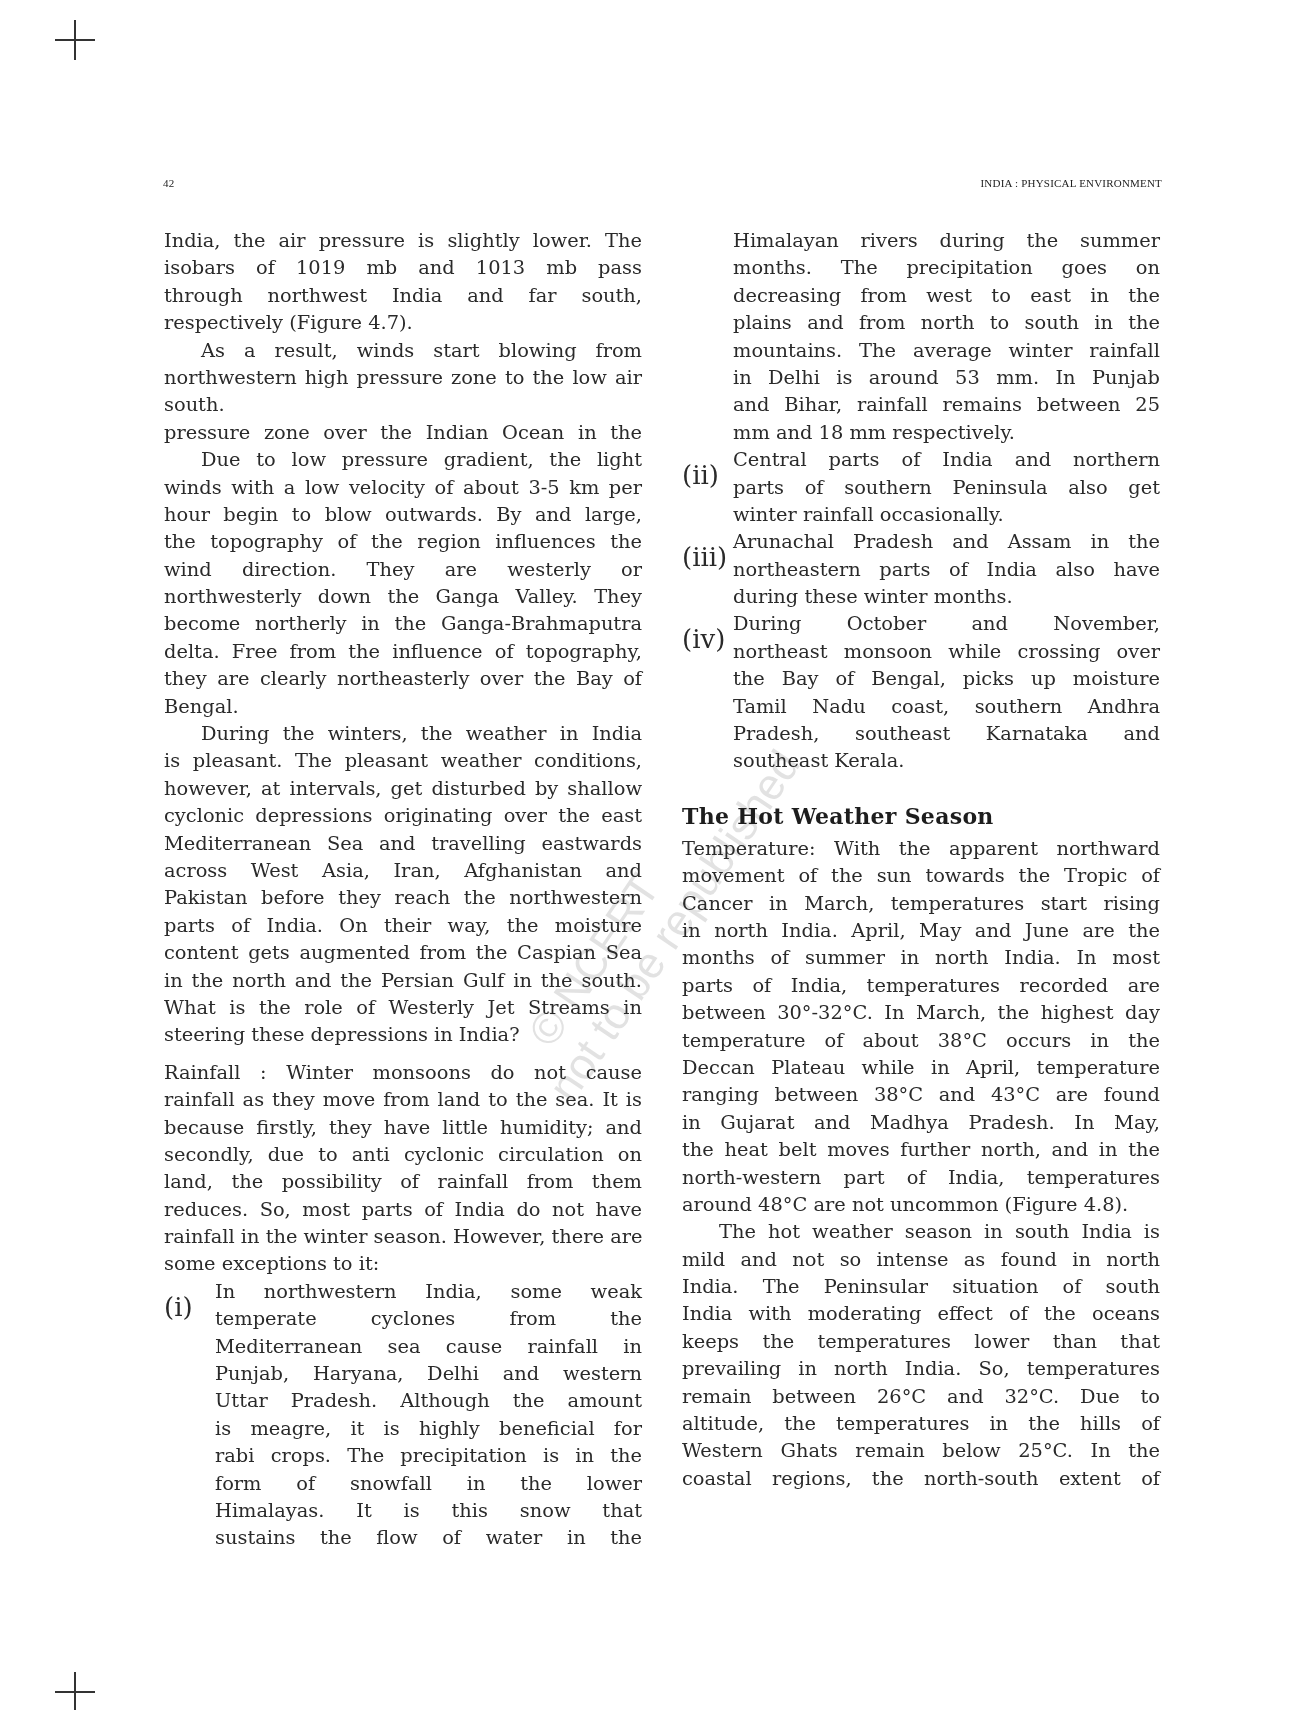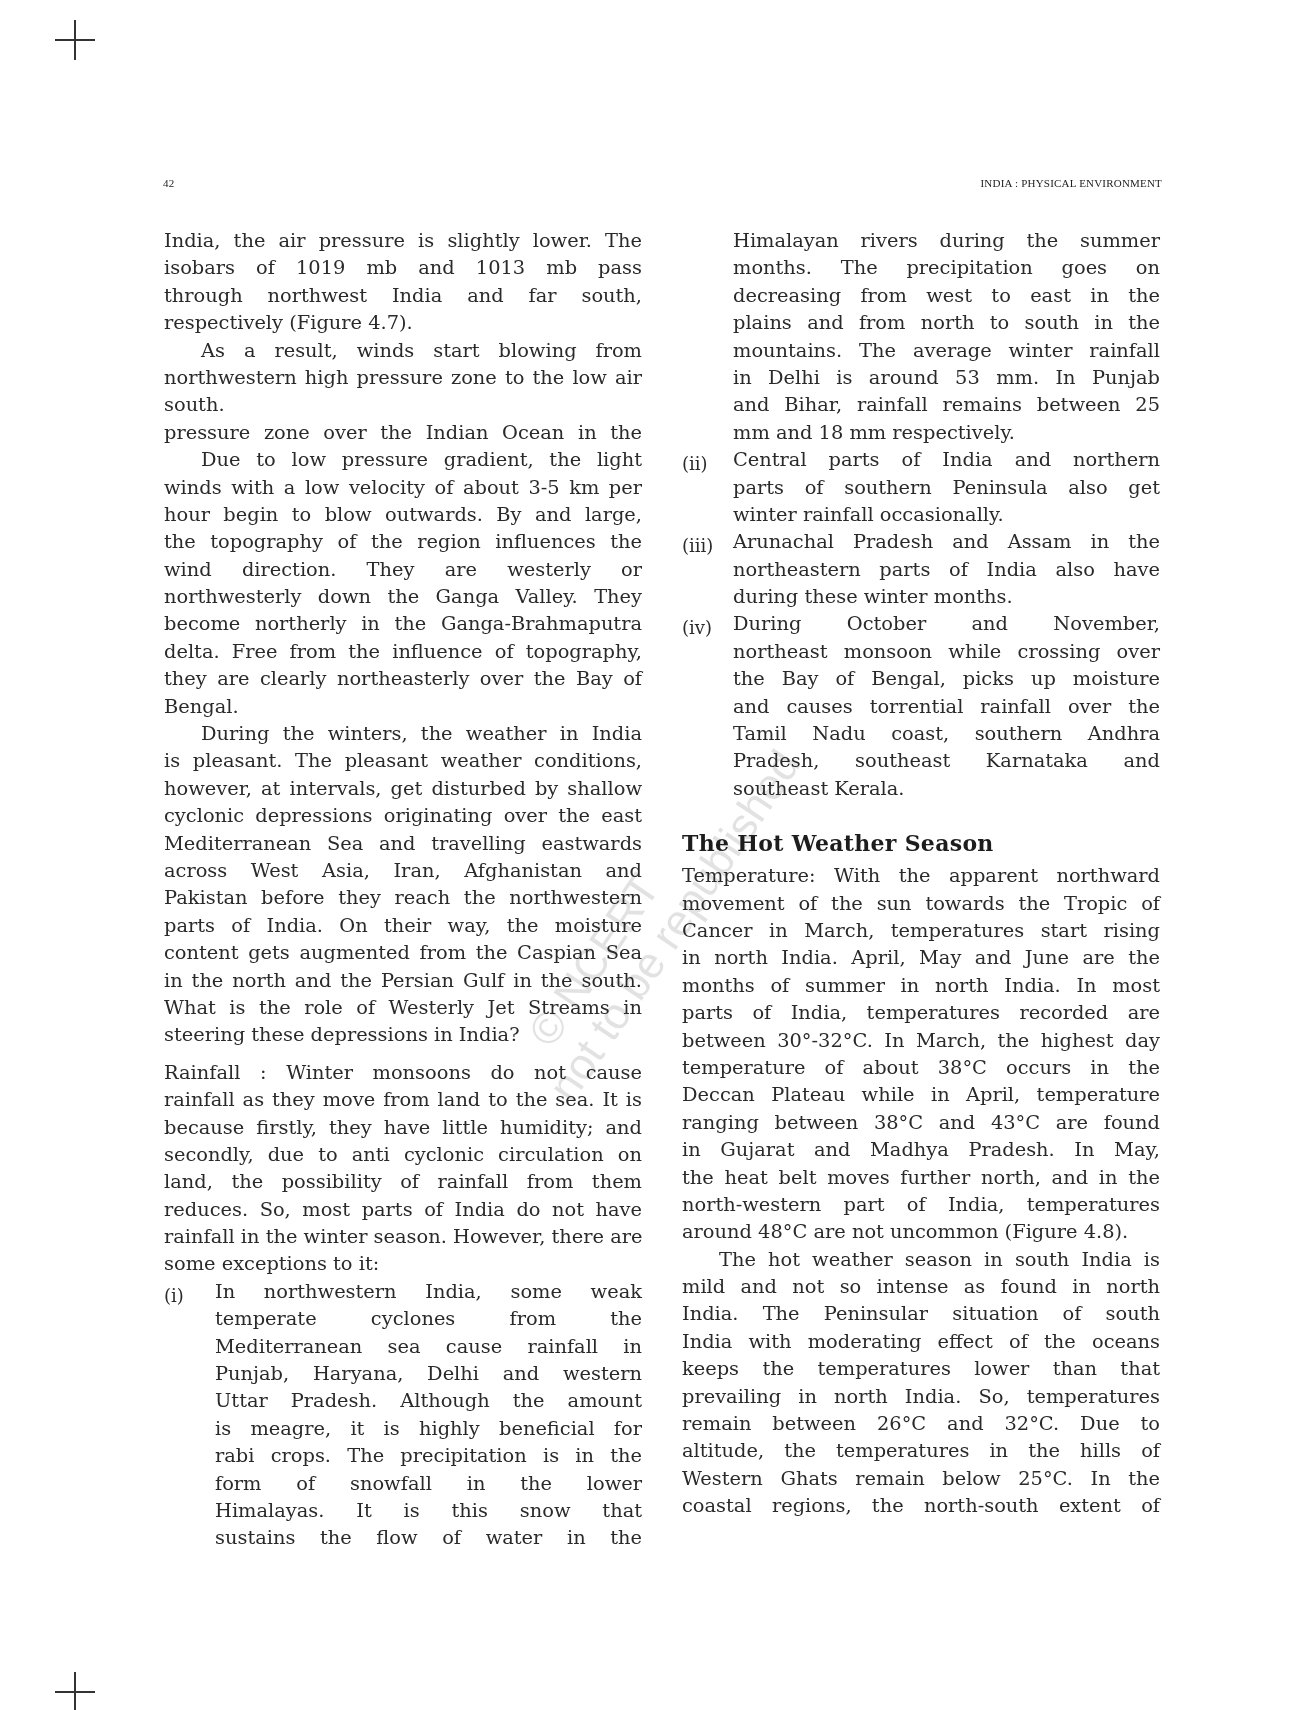--- a/index.html
+++ b/index.html
@@ -74,22 +74,22 @@
     }
     .indent { padding-left: 37px; }
 
     .list-item {
       position: relative;
       padding-left: 51px;
     }
     .list-marker {
       position: absolute;
       left: 0;
-      top: 4px;
-      font-size: 18px;
+      top: 16px;
+      font-size: 26px;
     }
 
     .gap { height: 10px; }
     .gap-large { height: 28px; }
 
     .section-heading {
       font-family: "DejaVu Serif", serif;
       font-weight: bold;
       font-size: 22px;
       line-height: 27px;
@@ -249,21 +249,20 @@
         <span class="line">northeastern parts of India also have</span>
         <span class="line last">during these winter months.</span>
       </div>
   </div>
   <div class="list-item">
     <span class="list-marker">(iv)</span>
     <div>
         <span class="line">During October and November,</span>
         <span class="line">northeast monsoon while crossing over</span>
         <span class="line">the Bay of Bengal, picks up moisture</span>
-        <span class="line">and causes torrential rainfall over the</span>
         <span class="line">Tamil Nadu coast,  southern Andhra</span>
         <span class="line">Pradesh, southeast Karnataka and</span>
         <span class="line last">southeast Kerala.</span>
       </div>
   </div>
 
   <div class="gap-large"></div>
 
   <div class="section-heading">The Hot Weather Season</div>
 

